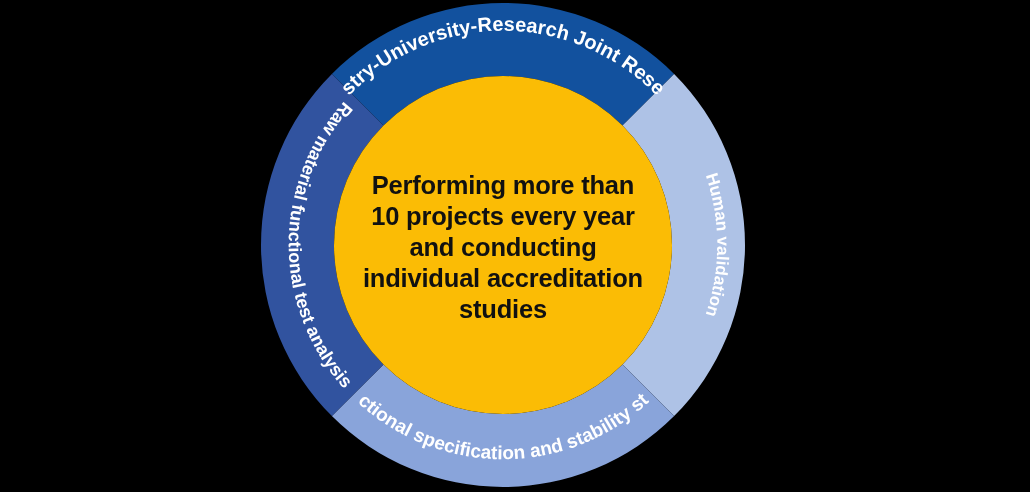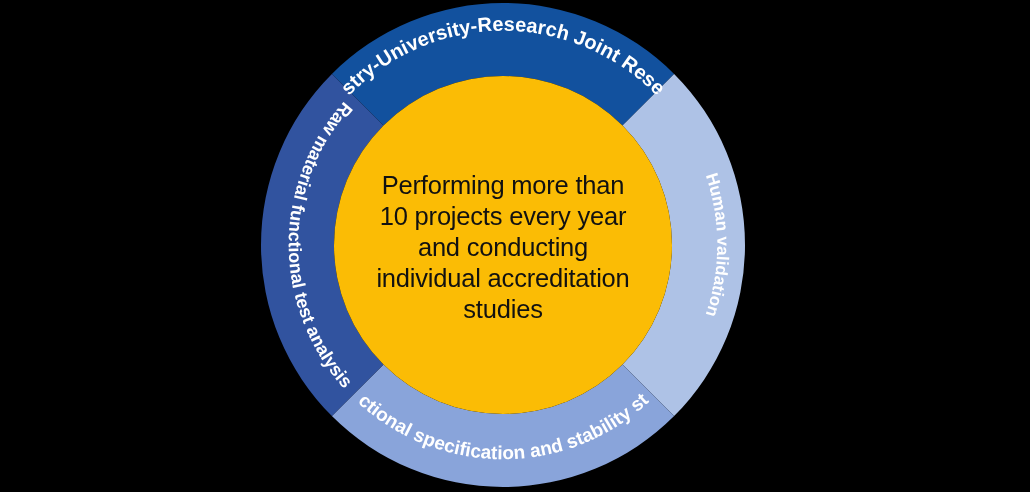--- a/index.html
+++ b/index.html
@@ -27,21 +27,21 @@
   .center-text {
     position: absolute;
     left: 335px;
     top: 170px;
     width: 336px;
     text-align: center;
     color: #111111;
     font-size: 25.5px;
     line-height: 31px;
     font-family: "Liberation Sans", sans-serif;
-    font-weight: 400;
+    font-weight: 700;
     letter-spacing: -0.2px;
     white-space: pre-line;
     pointer-events: none;
   }
   .ring-label {
     font-family: "Liberation Sans", sans-serif;
     font-weight: 700;
     fill: #ffffff;
   }
 </style>

